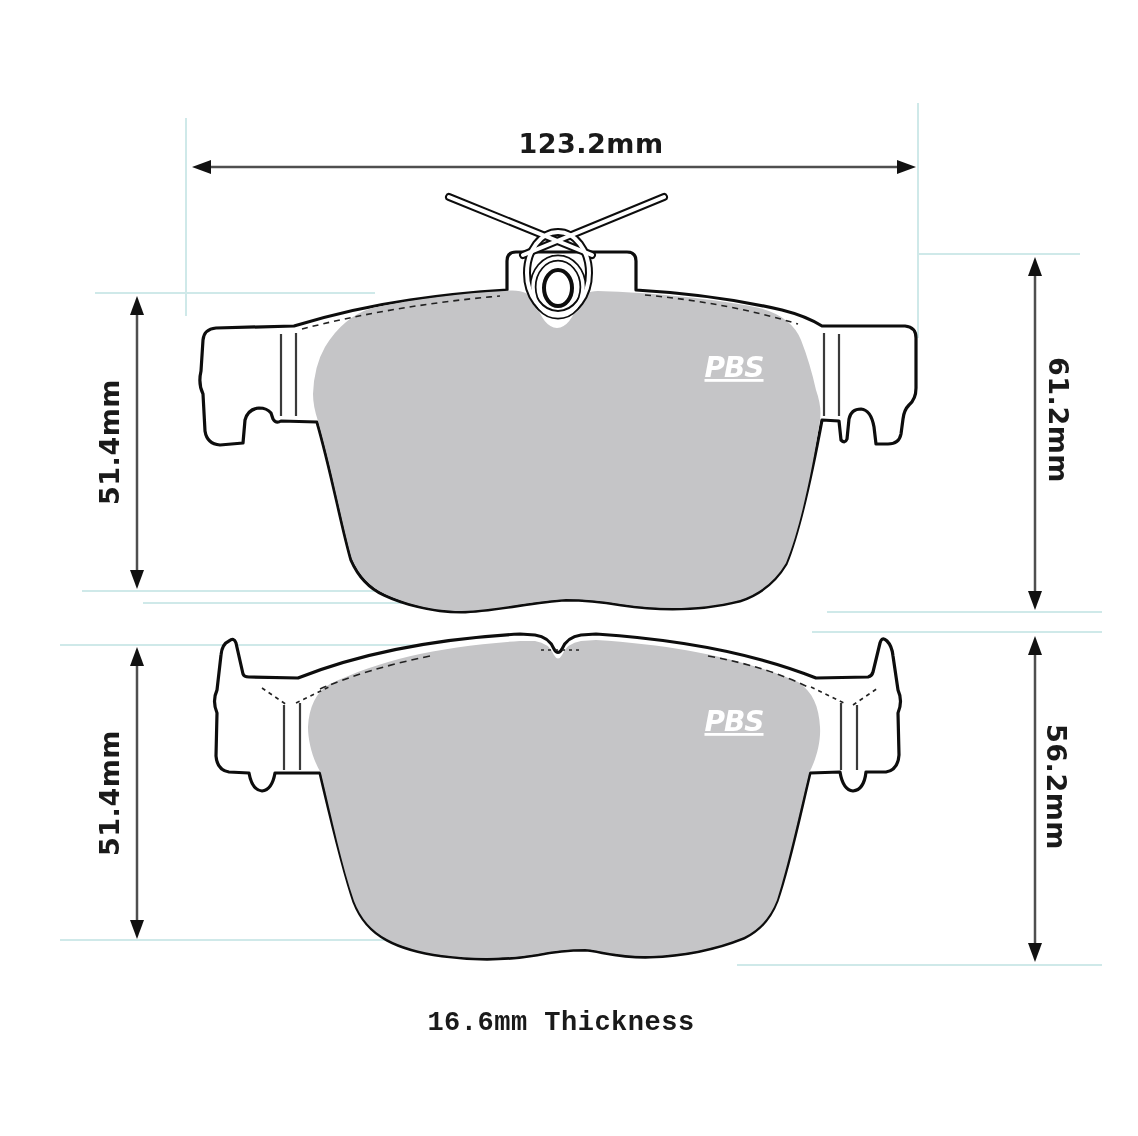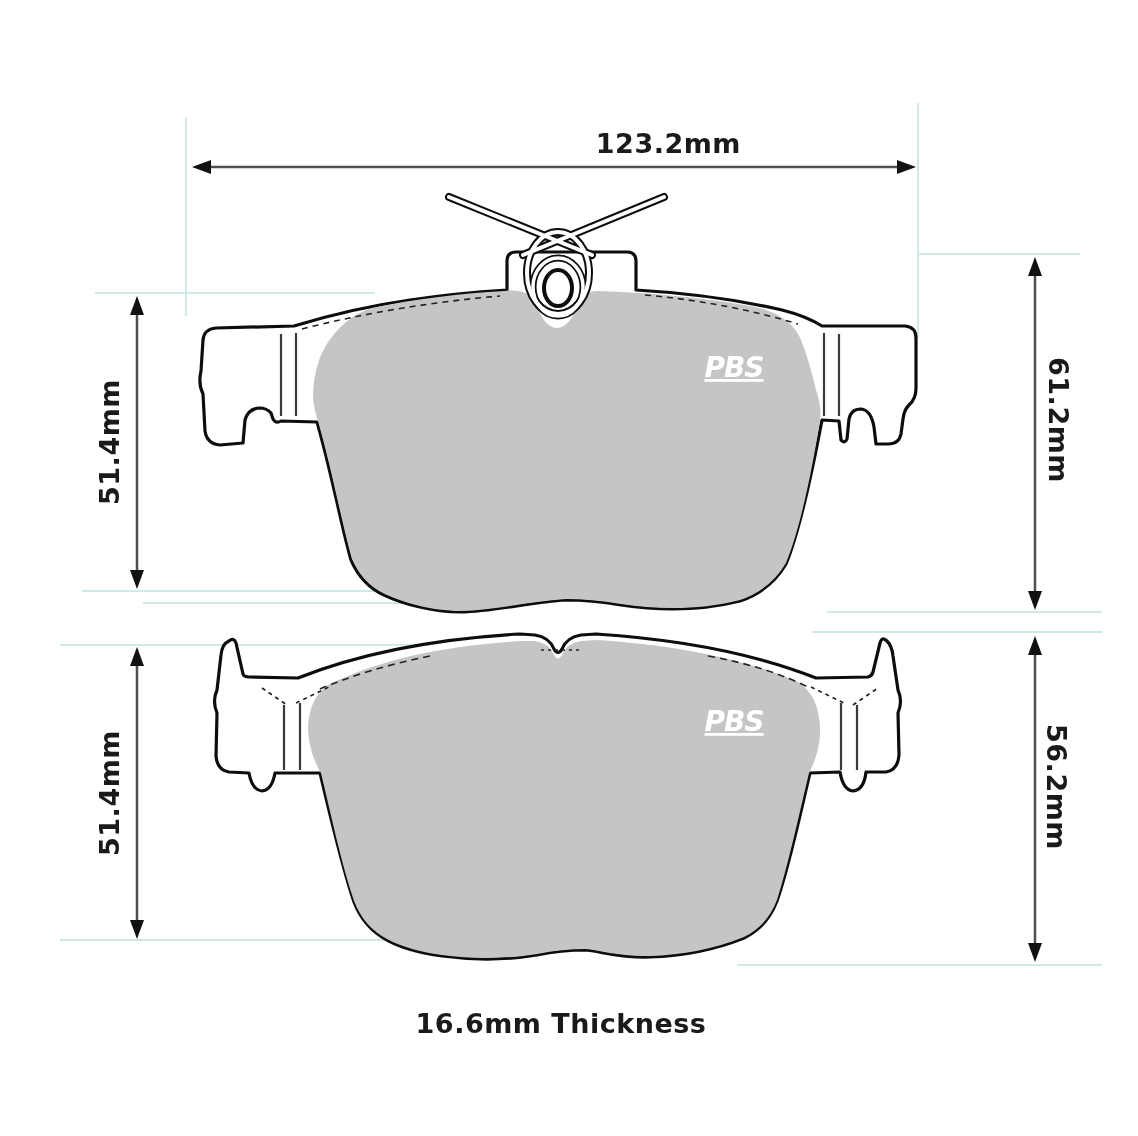--- a/index.html
+++ b/index.html
@@ -139,25 +139,25 @@
       <polygon points="1035,257 1028,276 1042,276"></polygon>
       <polygon points="1035,610 1028,591 1042,591"></polygon>
       <polygon points="137,647 130,666 144,666"></polygon>
       <polygon points="137,939 130,920 144,920"></polygon>
       <polygon points="1035,636 1028,655 1042,655"></polygon>
       <polygon points="1035,962 1028,943 1042,943"></polygon>
     </g>
   </g>
 </svg>
 
-<div class="dim-label" style="left:441px;top:128px;width:300px;text-align:right;">123.2mm</div>
+<div class="dim-label" style="left:441px;top:128px;width:300px;">123.2mm</div>
 
 <div class="dim-label rot-ccw center-box" style="left:10px;top:427px;">51.4mm</div>
 
 <div class="dim-label rot-cw center-box" style="left:958px;top:405px;">61.2mm</div>
 
 <div class="dim-label rot-ccw center-box" style="left:10px;top:778px;">51.4mm</div>
 
 <div class="dim-label rot-cw center-box" style="left:956px;top:772px;">56.2mm</div>
 
-<div class="dim-label" style="left:411px;top:1008px;width:300px;">16.6mm Thickness</div>
+<div class="dim-label" style="left:411px;top:1008px;width:300px;font-family:Liberation Mono, monospace;">16.6mm Thickness</div>
 
 </div>
 
 </body></html>

